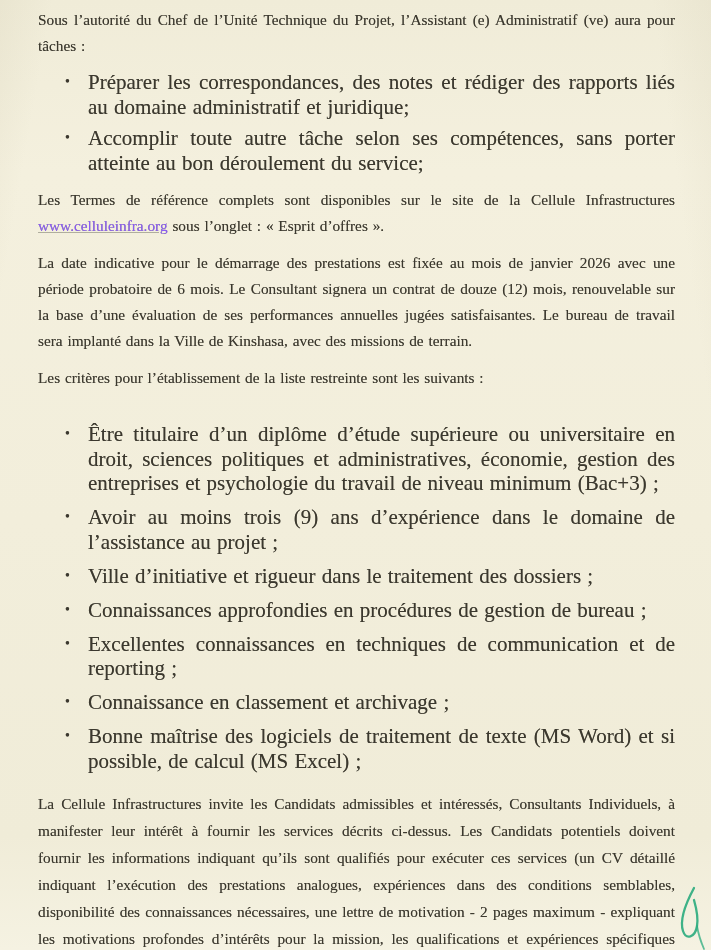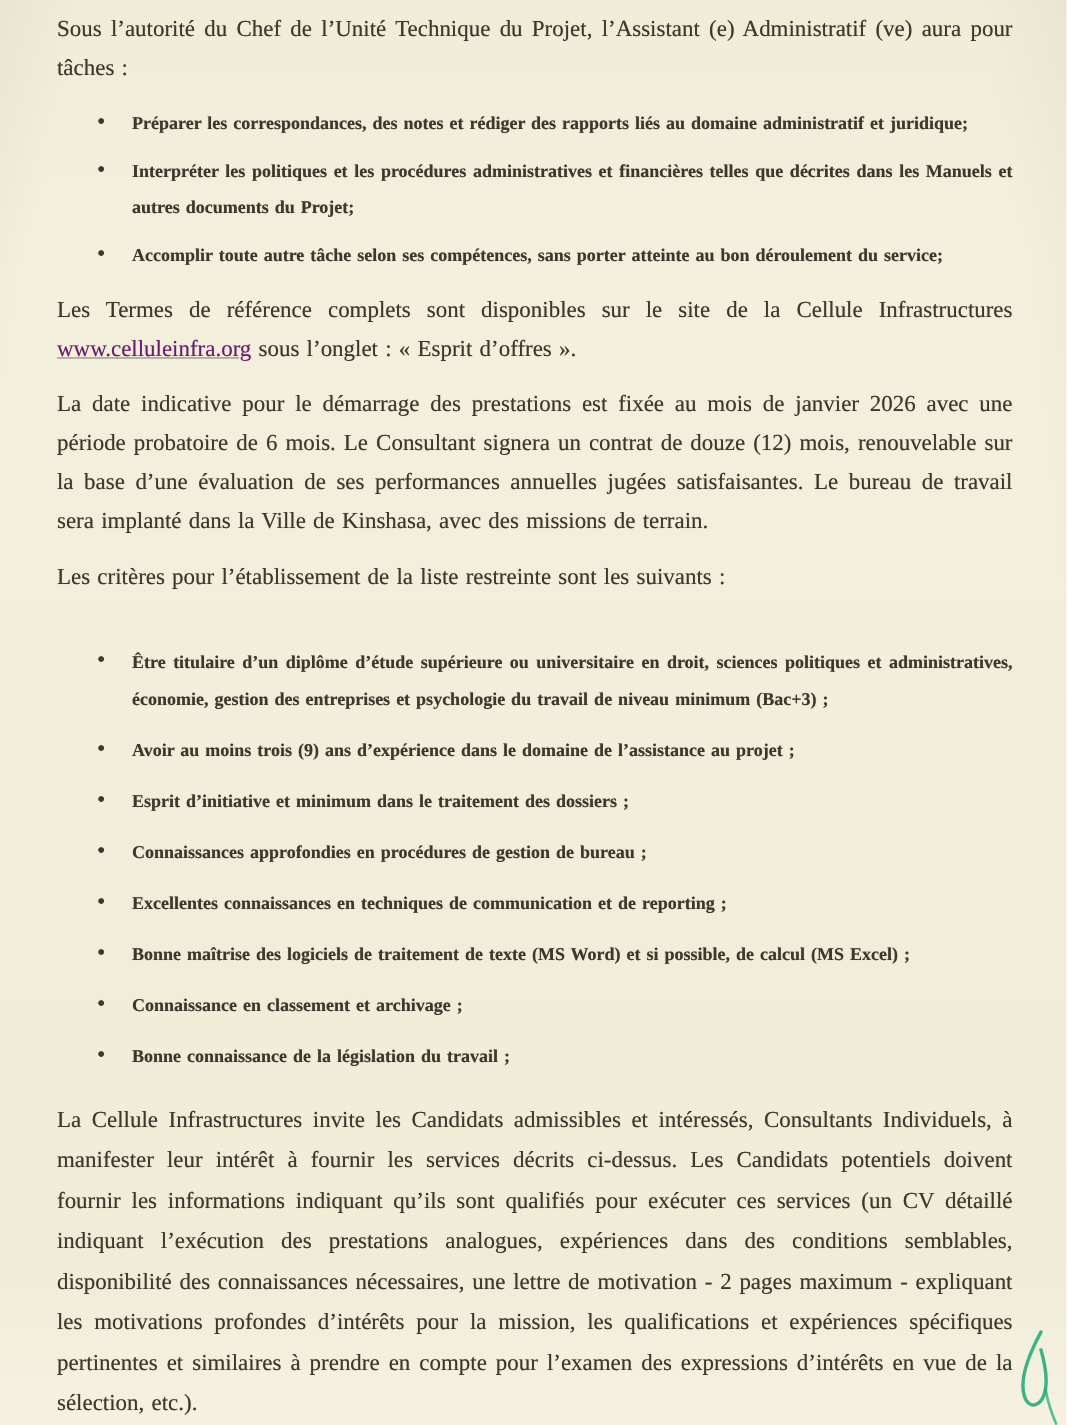--- a/index.html
+++ b/index.html
@@ -33,75 +33,72 @@
     word-spacing: 1px;
   }
   p.closing { line-height: 27px; margin-top: 17px; }
   ul {
     margin: 2px 0 12px 0;
     padding: 0 0 0 50px;
     list-style: none;
   }
   li {
     position: relative;
-    font-size: 12px;
+    font-size: 21px;
     line-height: 24.5px;
     text-align: justify;
     word-spacing: 1px;
     margin-bottom: 7px;
-    font-weight: bold;
   }
   ul.criteria li { margin-bottom: 9.5px; }
   li::before {
     content: "\2022";
     position: absolute;
     left: -23px;
     top: 0;
     font-size: 14px;
   }
   a.doclink {
-    color: #701a75;
+    color: #8b5cf6;
     text-decoration: underline;
     text-decoration-color: #b0ae9e;
   }
   .pen-mark {
     position: absolute;
     left: 671px;
     top: 881px;
     pointer-events: none;
   }
 </style>
 </head>
 <body>
 
 <div class="page">
 
   <p>Sous l’autorité du Chef de l’Unité Technique du Projet, l’Assistant (e) Administratif (ve) aura pour tâches :</p>
 
   <ul class="tasks">
       <li>Préparer les correspondances, des notes et rédiger des rapports liés au domaine administratif et juridique;</li>
-      <li>Interpréter  les politiques et les procédures administratives et financières telles que décrites dans les Manuels et autres documents du Projet;</li>
       <li>Accomplir toute autre tâche selon ses compétences, sans porter atteinte au bon déroulement du service;</li>
     </ul>
 
   <p><span>Les Termes de référence complets sont disponibles sur le site de la Cellule Infrastructures </span><a class="doclink" href="#">www.celluleinfra.org</a><span> sous l’onglet : « Esprit d’offres ».</span></p>
 
   <p>La date indicative pour le démarrage des prestations est fixée au mois de janvier 2026 avec une période probatoire de 6 mois. Le Consultant signera un contrat de douze (12) mois, renouvelable sur la base d’une évaluation de ses performances annuelles jugées satisfaisantes. Le bureau de travail sera implanté dans la Ville de Kinshasa, avec des missions de terrain.</p>
 
   <p style="margin-bottom:31px;">Les critères pour l’établissement de la liste restreinte sont les suivants :</p>
 
   <ul class="criteria">
       <li>Être titulaire d’un diplôme d’étude supérieure ou universitaire en droit, sciences politiques et administratives, économie, gestion des entreprises et psychologie du travail de niveau minimum (Bac+3) ;</li>
       <li>Avoir au moins trois (9) ans d’expérience dans le domaine de l’assistance au projet ;</li>
-      <li>Esprit d’initiative et minimum dans le traitement des dossiers ;</li>
+      <li>Ville d’initiative et rigueur dans le traitement des dossiers ;</li>
       <li>Connaissances approfondies en procédures de gestion de bureau ;</li>
       <li>Excellentes connaissances en techniques de communication et de reporting ;</li>
+      <li>Connaissance en classement et archivage ;</li>
       <li>Bonne maîtrise des logiciels de traitement de texte (MS Word) et si possible, de calcul (MS Excel) ;</li>
-      <li>Connaissance en classement et archivage ;</li>
-      <li>Bonne connaissance de la législation du travail ;</li>
     </ul>
 
   <p class="closing">La Cellule Infrastructures invite les Candidats admissibles et intéressés, Consultants Individuels, à manifester leur intérêt à fournir les services décrits ci-dessus. Les Candidats potentiels doivent fournir les informations indiquant qu’ils sont qualifiés pour exécuter ces services (un CV détaillé indiquant l’exécution des prestations analogues, expériences dans des conditions semblables, disponibilité des connaissances nécessaires, une lettre de motivation - 2 pages maximum - expliquant les motivations profondes d’intérêts pour la mission, les qualifications et expériences spécifiques pertinentes et similaires à prendre en compte pour l’examen des expressions d’intérêts en vue de la sélection, etc.).</p>
 
 </div>
 
 <svg class="pen-mark" width="42" height="69" viewBox="0 0 42 69">
   <path d="M23,7 C16,20 8,38 12,50 C15,59 24,57 26,45 C27.5,36 25,26 23,19" fill="none" stroke="#2aab7d" stroke-width="2.3" stroke-linecap="round" opacity="0.9"></path>
   <path d="M26,45 C27.5,54 30,61 33,68" fill="none" stroke="#2aab7d" stroke-width="1.8" stroke-linecap="round" opacity="0.75"></path>
 </svg>

